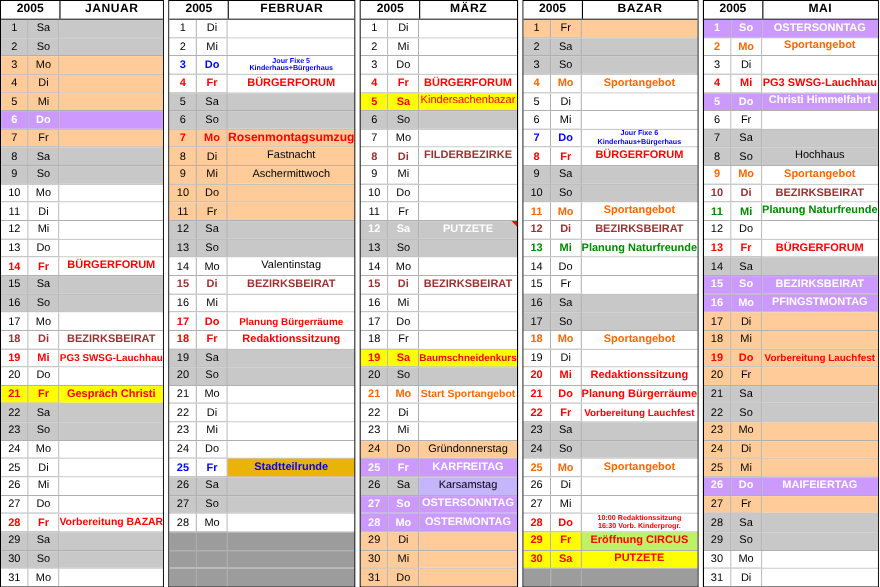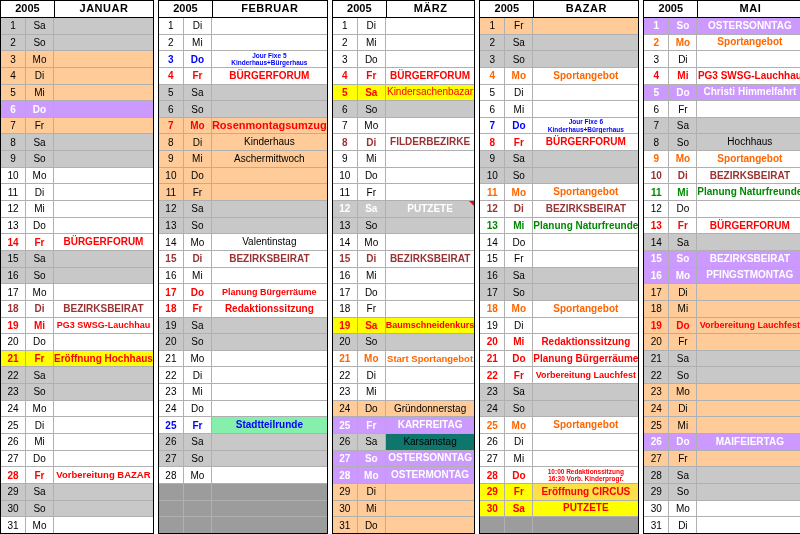--- a/index.html
+++ b/index.html
@@ -135,21 +135,21 @@
         </div>
         <div class="drow">
           <div class="num" style="background: rgb(255, 255, 255); color: rgb(0, 0, 0);">20</div>
           <div class="wd" style="background: rgb(255, 255, 255); color: rgb(0, 0, 0);">Do</div>
           <div class="evt" style="background: rgb(255, 255, 255);"></div>
         </div>
         <div class="drow">
           <div class="num" style="background: rgb(255, 255, 0); color: rgb(255, 0, 0); font-weight: bold;">21</div>
           <div class="wd" style="background: rgb(255, 255, 0); color: rgb(255, 0, 0); font-weight: bold;">Fr</div>
           <div class="evt" style="background: rgb(255, 255, 0);">
-            <span class="txt" style="color: rgb(255, 0, 0); font-weight: bold;">Eröffnung Hochhaus</span>
+            <span class="txt" style="color: rgb(255, 0, 0); font-weight: bold;">Gespräch Christi</span>
           </div>
         </div>
         <div class="drow">
           <div class="num" style="background: rgb(200, 200, 200); color: rgb(0, 0, 0);">22</div>
           <div class="wd" style="background: rgb(200, 200, 200); color: rgb(0, 0, 0);">Sa</div>
           <div class="evt" style="background: rgb(200, 200, 200);"></div>
         </div>
         <div class="drow">
           <div class="num" style="background: rgb(200, 200, 200); color: rgb(0, 0, 0);">23</div>
           <div class="wd" style="background: rgb(200, 200, 200); color: rgb(0, 0, 0);">So</div>
@@ -247,21 +247,21 @@
           <div class="num" style="background: rgb(255, 204, 153); color: rgb(255, 0, 0); font-weight: bold;">7</div>
           <div class="wd" style="background: rgb(255, 204, 153); color: rgb(255, 0, 0); font-weight: bold;">Mo</div>
           <div class="evt" style="background: rgb(255, 204, 153);">
             <span class="txt" style="color: rgb(255, 0, 0); font-weight: bold; font-size: 11px;">Rosenmontagsumzug</span>
           </div>
         </div>
         <div class="drow">
           <div class="num" style="background: rgb(255, 204, 153); color: rgb(0, 0, 0);">8</div>
           <div class="wd" style="background: rgb(255, 204, 153); color: rgb(0, 0, 0);">Di</div>
           <div class="evt" style="background: rgb(255, 204, 153);">
-            <span class="txt" style="color: rgb(0, 0, 0);">Kinderhaus</span>
+            <span class="txt" style="color: rgb(0, 0, 0);">Fastnacht</span>
           </div>
         </div>
         <div class="drow">
           <div class="num" style="background: rgb(255, 204, 153); color: rgb(0, 0, 0);">9</div>
           <div class="wd" style="background: rgb(255, 204, 153); color: rgb(0, 0, 0);">Mi</div>
           <div class="evt" style="background: rgb(255, 204, 153);">
             <span class="txt" style="color: rgb(0, 0, 0);">Aschermittwoch</span>
           </div>
         </div>
         <div class="drow">
@@ -343,21 +343,21 @@
           <div class="evt" style="background: rgb(255, 255, 255);"></div>
         </div>
         <div class="drow">
           <div class="num" style="background: rgb(255, 255, 255); color: rgb(0, 0, 0);">24</div>
           <div class="wd" style="background: rgb(255, 255, 255); color: rgb(0, 0, 0);">Do</div>
           <div class="evt" style="background: rgb(255, 255, 255);"></div>
         </div>
         <div class="drow">
           <div class="num" style="background: rgb(255, 255, 255); color: rgb(0, 0, 255); font-weight: bold;">25</div>
           <div class="wd" style="background: rgb(255, 255, 255); color: rgb(0, 0, 255); font-weight: bold;">Fr</div>
-          <div class="evt" style="background: #86efac;">
+          <div class="evt" style="background: #eab308;">
             <span class="txt" style="color: rgb(0, 0, 255); font-weight: bold;">Stadtteilrunde</span>
           </div>
         </div>
         <div class="drow">
           <div class="num" style="background: rgb(200, 200, 200); color: rgb(0, 0, 0);">26</div>
           <div class="wd" style="background: rgb(200, 200, 200); color: rgb(0, 0, 0);">Sa</div>
           <div class="evt" style="background: rgb(200, 200, 200);"></div>
         </div>
         <div class="drow">
           <div class="num" style="background: rgb(200, 200, 200); color: rgb(0, 0, 0);">27</div>
@@ -533,21 +533,21 @@
         <div class="drow">
           <div class="num" style="background: rgb(204, 153, 255); color: rgb(255, 255, 255); font-weight: bold;">25</div>
           <div class="wd" style="background: rgb(204, 153, 255); color: rgb(255, 255, 255); font-weight: bold;">Fr</div>
           <div class="evt" style="background: rgb(204, 153, 255);">
             <span class="txt" style="color: rgb(255, 255, 255); font-weight: bold;">KARFREITAG</span>
           </div>
         </div>
         <div class="drow">
           <div class="num" style="background: rgb(200, 200, 200); color: rgb(0, 0, 0);">26</div>
           <div class="wd" style="background: rgb(200, 200, 200); color: rgb(0, 0, 0);">Sa</div>
-          <div class="evt" style="background: #0f766e;">
+          <div class="evt" style="background: #c4b5fd;">
             <span class="txt" style="color: rgb(0, 0, 0);">Karsamstag</span>
           </div>
         </div>
         <div class="drow">
           <div class="num" style="background: rgb(204, 153, 255); color: rgb(255, 255, 255); font-weight: bold;">27</div>
           <div class="wd" style="background: rgb(204, 153, 255); color: rgb(255, 255, 255); font-weight: bold;">So</div>
           <div class="evt" style="background: rgb(204, 153, 255);">
             <span class="txt" style="color: rgb(255, 255, 255); font-weight: bold;">OSTERSONNTAG</span>
           </div>
         </div>
@@ -748,21 +748,21 @@
           <div class="evt" style="background: rgb(255, 255, 255);">
             <span class="two" style="color: rgb(255, 0, 0); font-weight: bold;">
               <span>10:00 Redaktionssitzung</span>
               <span>16:30 Vorb. Kinderprogr.</span>
             </span>
           </div>
         </div>
         <div class="drow">
           <div class="num" style="background: rgb(255, 255, 0); color: rgb(255, 0, 0); font-weight: bold;">29</div>
           <div class="wd" style="background: rgb(255, 255, 0); color: rgb(255, 0, 0); font-weight: bold;">Fr</div>
-          <div class="evt" style="background: #fde047;">
+          <div class="evt" style="background: #bef264;">
             <span class="txt" style="color: rgb(255, 0, 0); font-weight: bold;">Eröffnung CIRCUS</span>
           </div>
         </div>
         <div class="drow">
           <div class="num" style="background: rgb(255, 255, 0); color: rgb(255, 0, 0); font-weight: bold;">30</div>
           <div class="wd" style="background: rgb(255, 255, 0); color: rgb(255, 0, 0); font-weight: bold;">Sa</div>
           <div class="evt" style="background: rgb(255, 255, 0);">
             <span class="txt" style="color: rgb(255, 0, 0); font-weight: bold;">PUTZETE</span>
           </div>
         </div>

